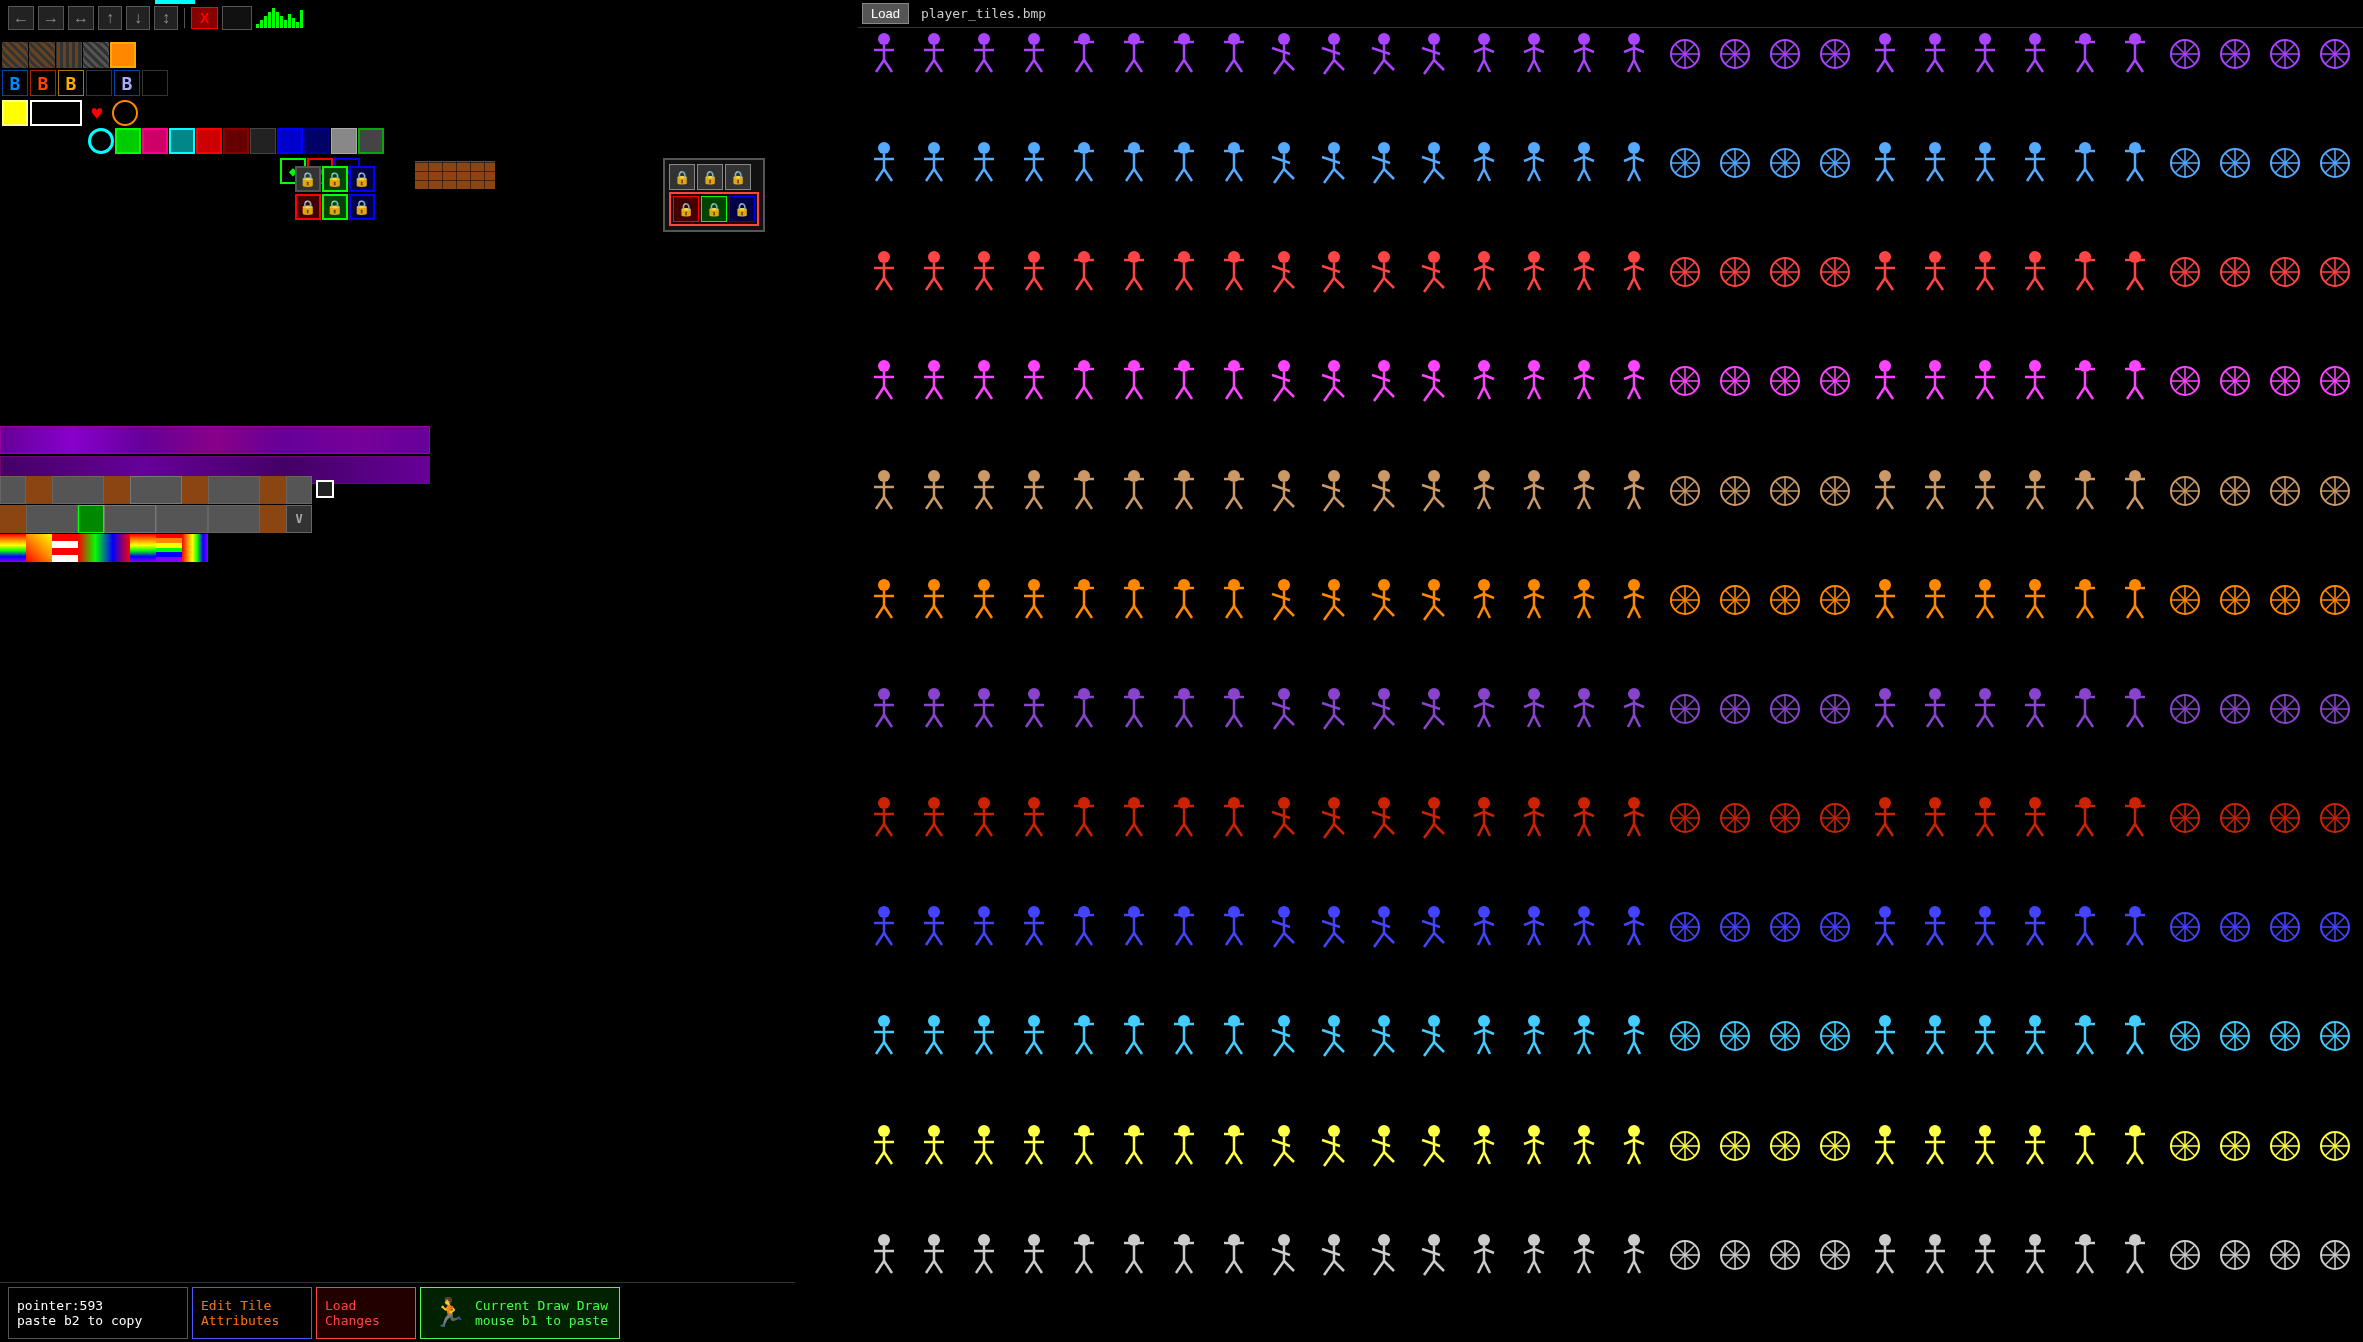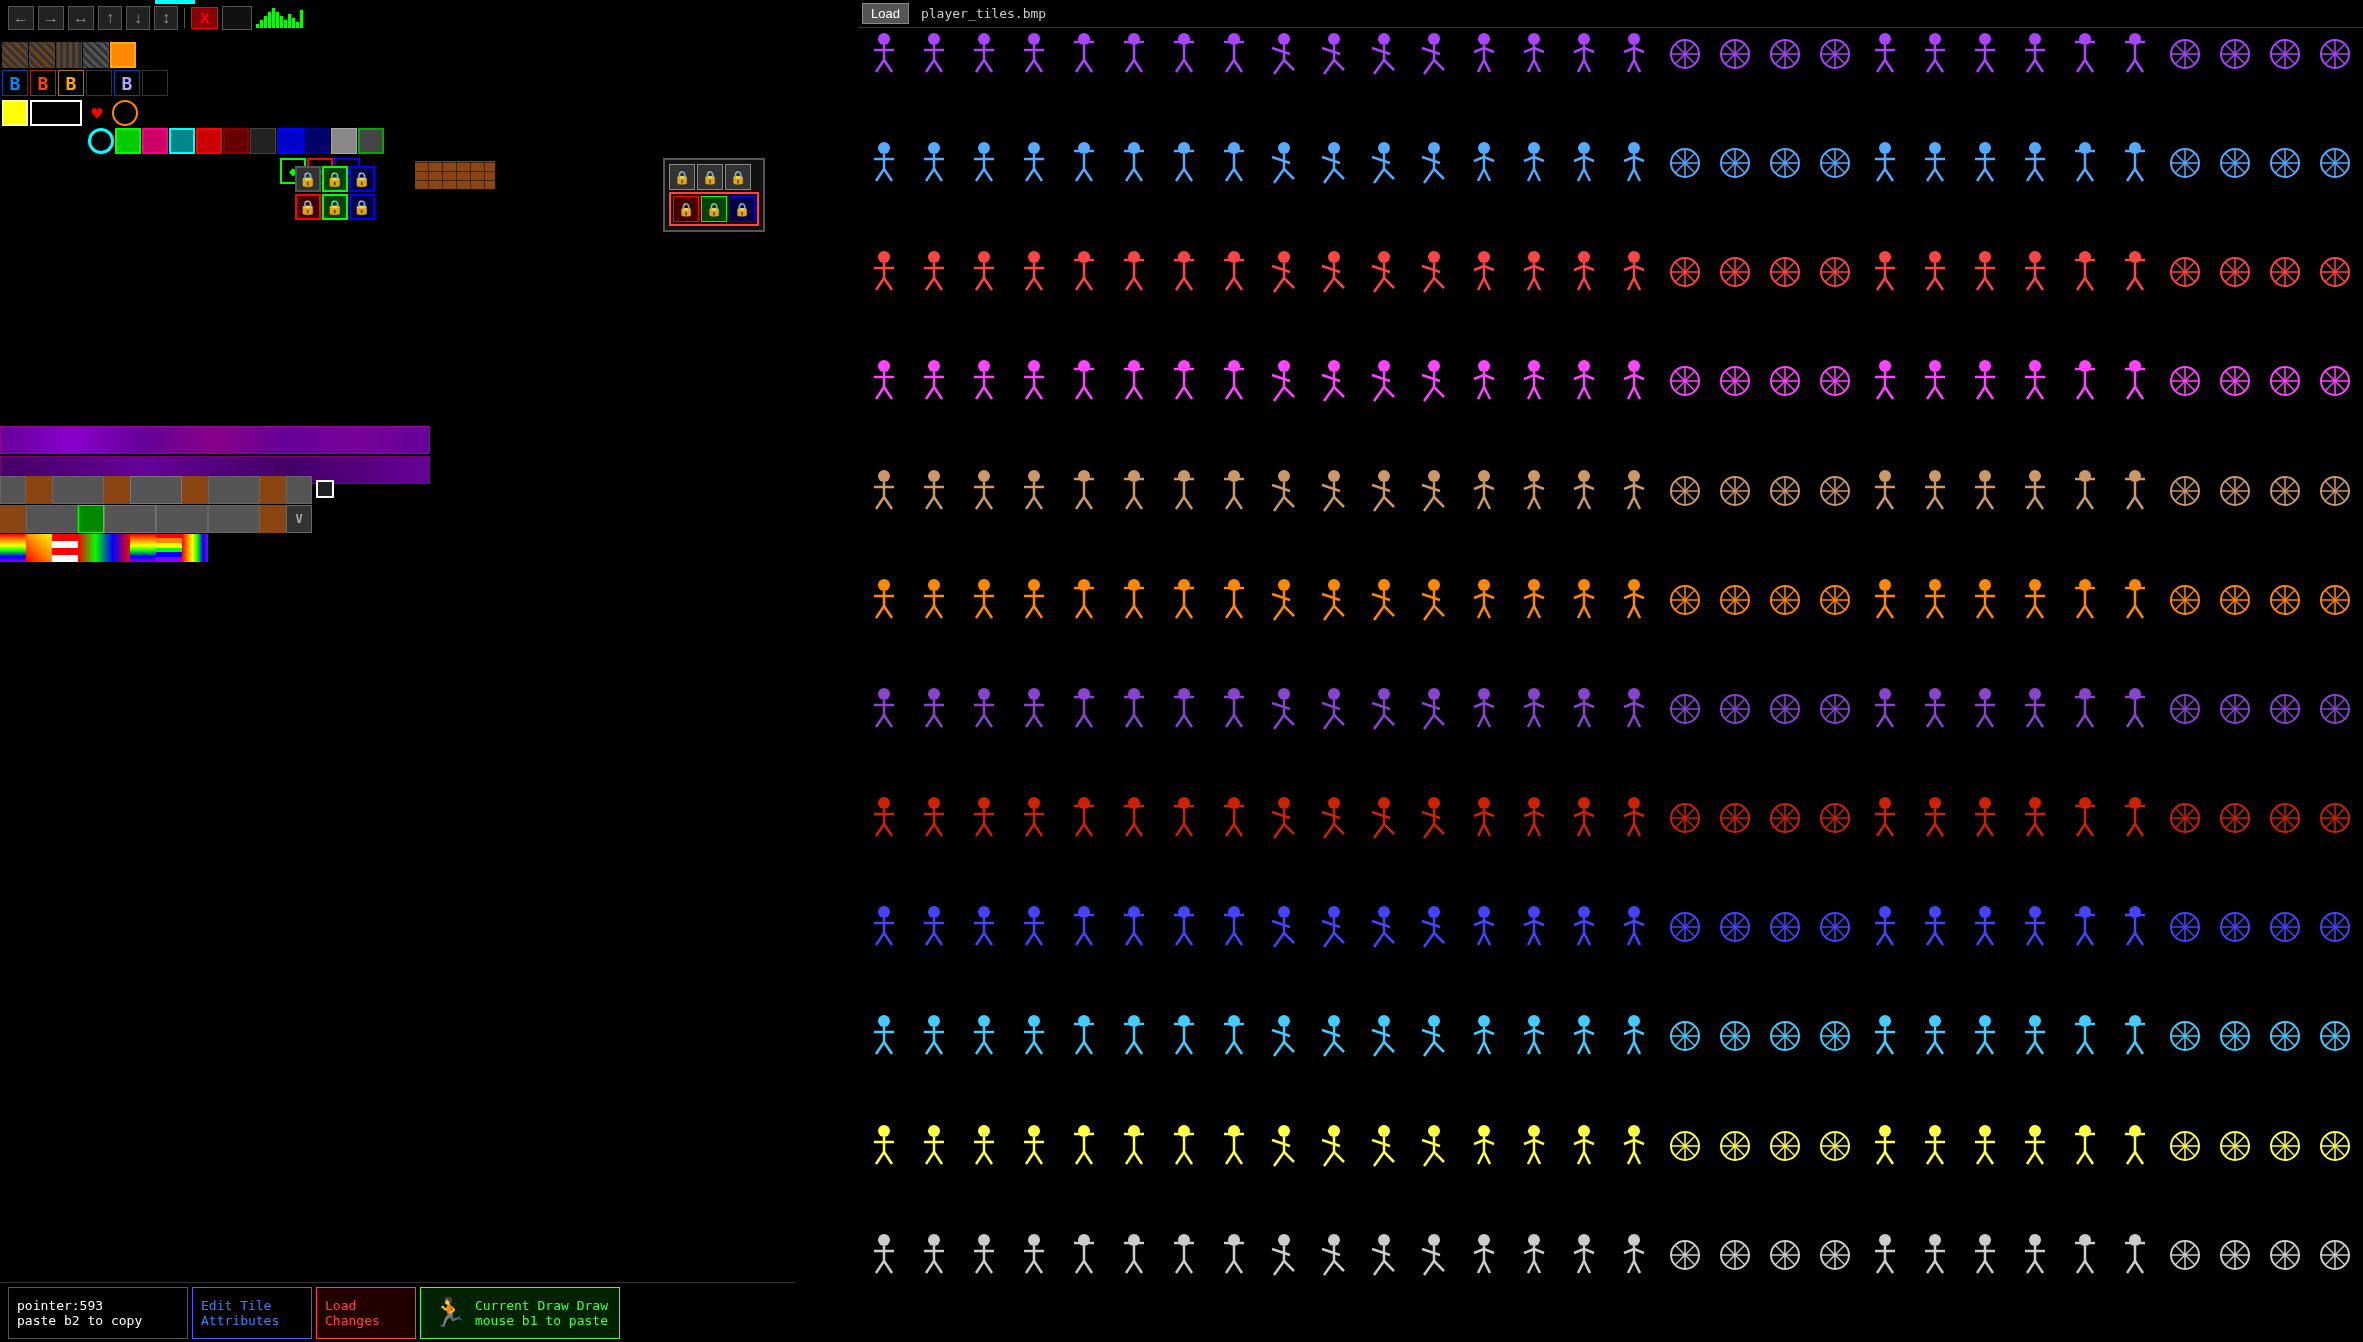--- a/index.html
+++ b/index.html
@@ -96,21 +96,21 @@
       color: #fff;
       font-size: 13px;
       padding: 4px 8px;
       height: 52px;
       display: flex;
       flex-direction: column;
       justify-content: center;
     }
 
     .status-panel.blue-text {
-      color: #3b82f6;
+      color: #f97316;
       border-color: #55f;
     }
 
     .status-panel.red-btn {
       background: #200;
       border-color: #f44;
       color: #f44;
       cursor: pointer;
     }
 

